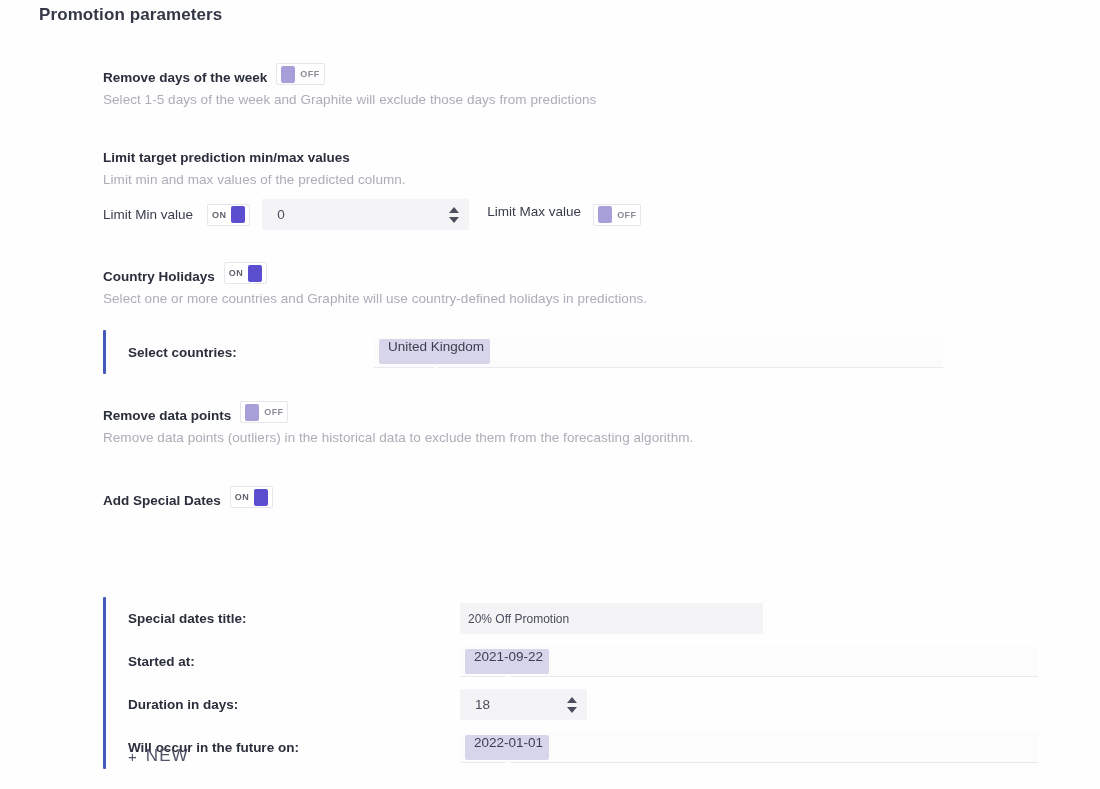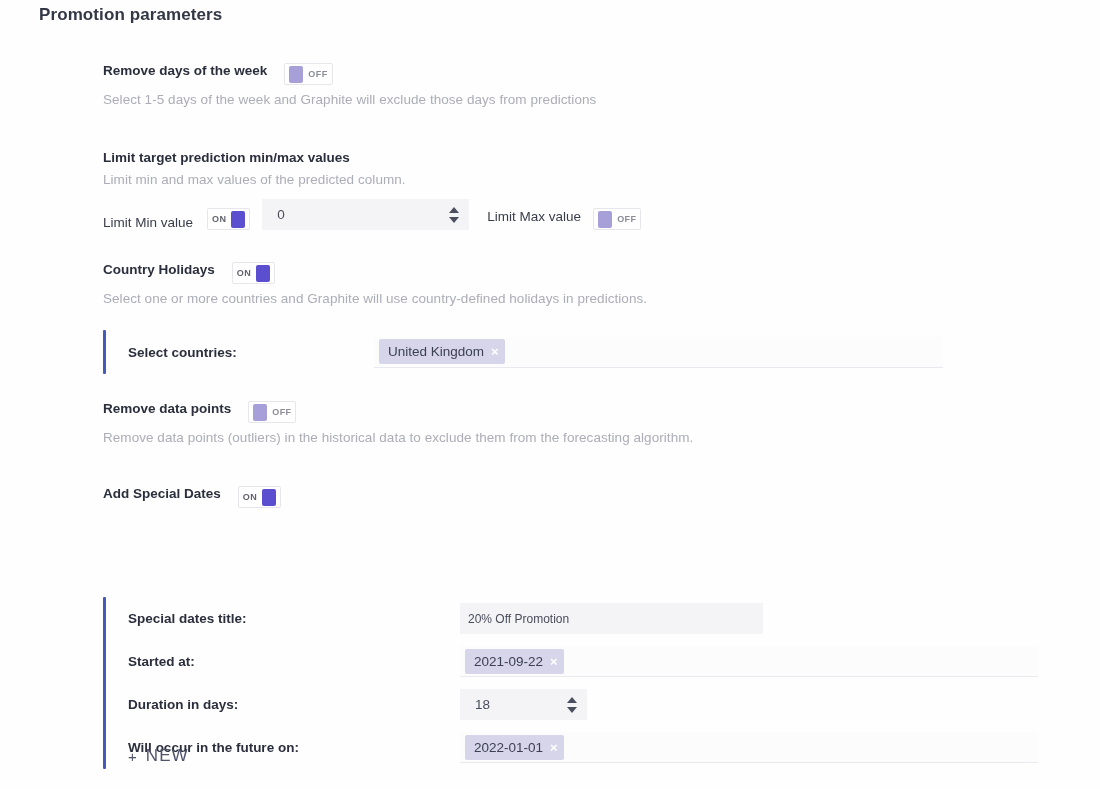--- a/index.html
+++ b/index.html
@@ -19,21 +19,21 @@
     left: 39px; top: 5px;
     font-size: 17px;
     font-weight: 600;
     color: #343746;
     letter-spacing: .1px;
   }
 
   
   .param-block { position: absolute; left: 103px; }
 
-  .row-head { display: flex; align-items: flex-start; gap: 17px; height: 22px; }
+  .row-head { display: flex; align-items: flex-end; gap: 9px; height: 22px; }
   .sec-label {
     font-size: 13.5px;
     font-weight: 700;
     color: #2b2e3c;
     white-space: nowrap;
   }
   .sec-desc {
     font-size: 13.5px;
     color: #adadb8;
     margin-top: 7px;
@@ -67,21 +67,21 @@
     flex: none;
   }
   .toggle.off .knob { background: #a79fd8; order: 0; }
   .toggle.off .state { order: 1; }
   .toggle.on .knob { background: #5b4fcf; order: 1; }
   .toggle.on .state { order: 0; color: #62626f; }
 
   
   .limit-row {
     display: flex;
-    align-items: flex-end;
+    align-items: center;
     margin-top: 12px;
   }
   .limit-label {
     font-size: 13.5px;
     color: #3a3d4c;
     font-weight: 400;
     white-space: nowrap;
   }
   .limit-label.min { margin-right: 14px; }
   .limit-label.max { margin: 0 12px 6px 18px; }
@@ -148,20 +148,21 @@
   }
   .chip {
     display: inline-flex;
     align-items: center;
     background: #d6d5ea;
     height: 25px;
     padding: 0 6px 0 9px;
     gap: 7px;
     border-radius: 2px;
     cursor: default;
+    flex-direction: column;
   }
   .chip .txt {
     font-size: 13.5px;
     color: #3c3f50;
     white-space: nowrap;
   }
   .chip .x {
     color: #ffffff;
     font-size: 13px;
     font-weight: 700;

